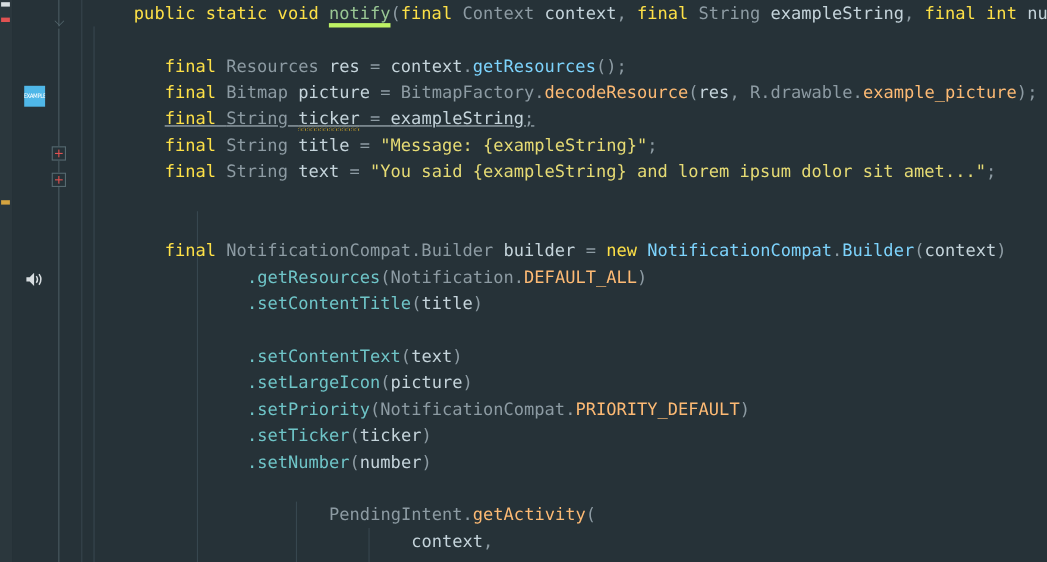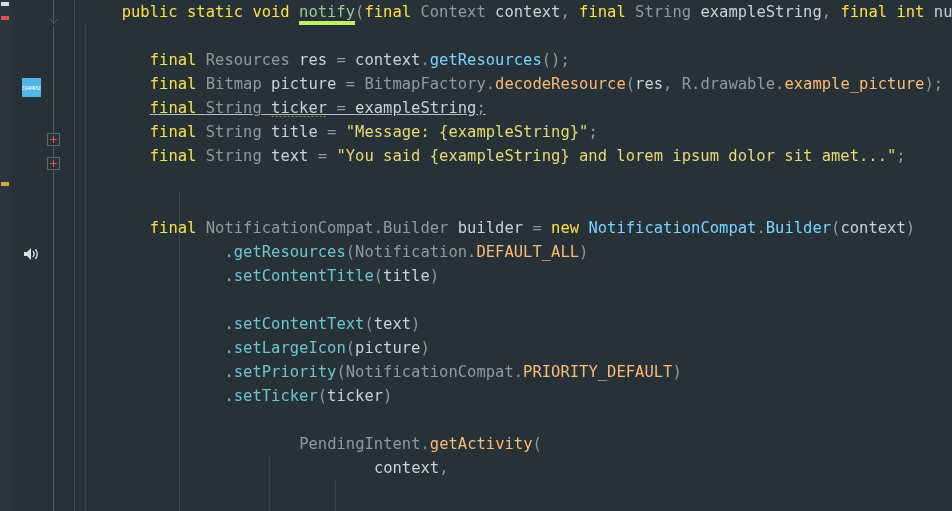--- a/index.html
+++ b/index.html
@@ -242,19 +242,20 @@
         <div class="code-line" style="padding-left: 74.72px;"><span class="t-keyword">final</span><span class="t-plain"> </span><span class="t-type">String</span><span class="t-plain"> </span><span class="t-ident">text</span><span class="t-punct"> = </span><span class="t-string">"You said {exampleString} and lorem ipsum dolor sit amet..."</span><span class="t-punct">;</span></div>
         <div class="code-line" style="padding-left: 0px;"></div>
         <div class="code-line" style="padding-left: 0px;"></div>
         <div class="code-line" style="padding-left: 74.72px;"><span class="t-keyword">final</span><span class="t-plain"> </span><span class="t-type">NotificationCompat</span><span class="t-punct">.</span><span class="t-type">Builder</span><span class="t-plain"> </span><span class="t-ident">builder</span><span class="t-punct"> = </span><span class="t-keyword">new</span><span class="t-plain"> </span><span class="t-plain">NotificationCompat</span><span class="t-punct">.</span><span class="t-plain">Builder</span><span class="t-punct">(</span><span class="t-ident">context</span><span class="t-punct">)</span></div>
         <div class="code-line" style="padding-left: 149.44px;"><span class="t-method">.getResources</span><span class="t-punct">(</span><span class="t-type">Notification</span><span class="t-punct">.</span><span class="t-static">DEFAULT_ALL</span><span class="t-punct">)</span></div>
         <div class="code-line" style="padding-left: 149.44px;"><span class="t-method">.setContentTitle</span><span class="t-punct">(</span><span class="t-ident">title</span><span class="t-punct">)</span></div>
         <div class="code-line" style="padding-left: 149.44px; margin-top: 24px;"><span class="t-method">.setContentText</span><span class="t-punct">(</span><span class="t-ident">text</span><span class="t-punct">)</span></div>
         <div class="code-line" style="padding-left: 149.44px;"><span class="t-method">.setLargeIcon</span><span class="t-punct">(</span><span class="t-ident">picture</span><span class="t-punct">)</span></div>
         <div class="code-line" style="padding-left: 149.44px;"><span class="t-method">.setPriority</span><span class="t-punct">(</span><span class="t-type">NotificationCompat</span><span class="t-punct">.</span><span class="t-static">PRIORITY_DEFAULT</span><span class="t-punct">)</span></div>
         <div class="code-line" style="padding-left: 149.44px;"><span class="t-method">.setTicker</span><span class="t-punct">(</span><span class="t-ident">ticker</span><span class="t-punct">)</span></div>
+        <div class="code-line" style="padding-left: 149.44px;"><span class="t-method">.setNumber</span><span class="t-punct">(</span><span class="t-ident">number</span><span class="t-punct">)</span></div>
         <div class="code-line" style="padding-left: 0px;"></div>
         <div class="code-line" style="padding-left: 224.16px;"><span class="t-type">PendingIntent</span><span class="t-punct">.</span><span class="t-static">getActivity</span><span class="t-punct">(</span></div>
         <div class="code-line" style="padding-left: 298.88px;"><span class="t-ident">context</span><span class="t-punct">,</span></div>
       </div>
   </div>
 
 </div>
 
 </body></html>

